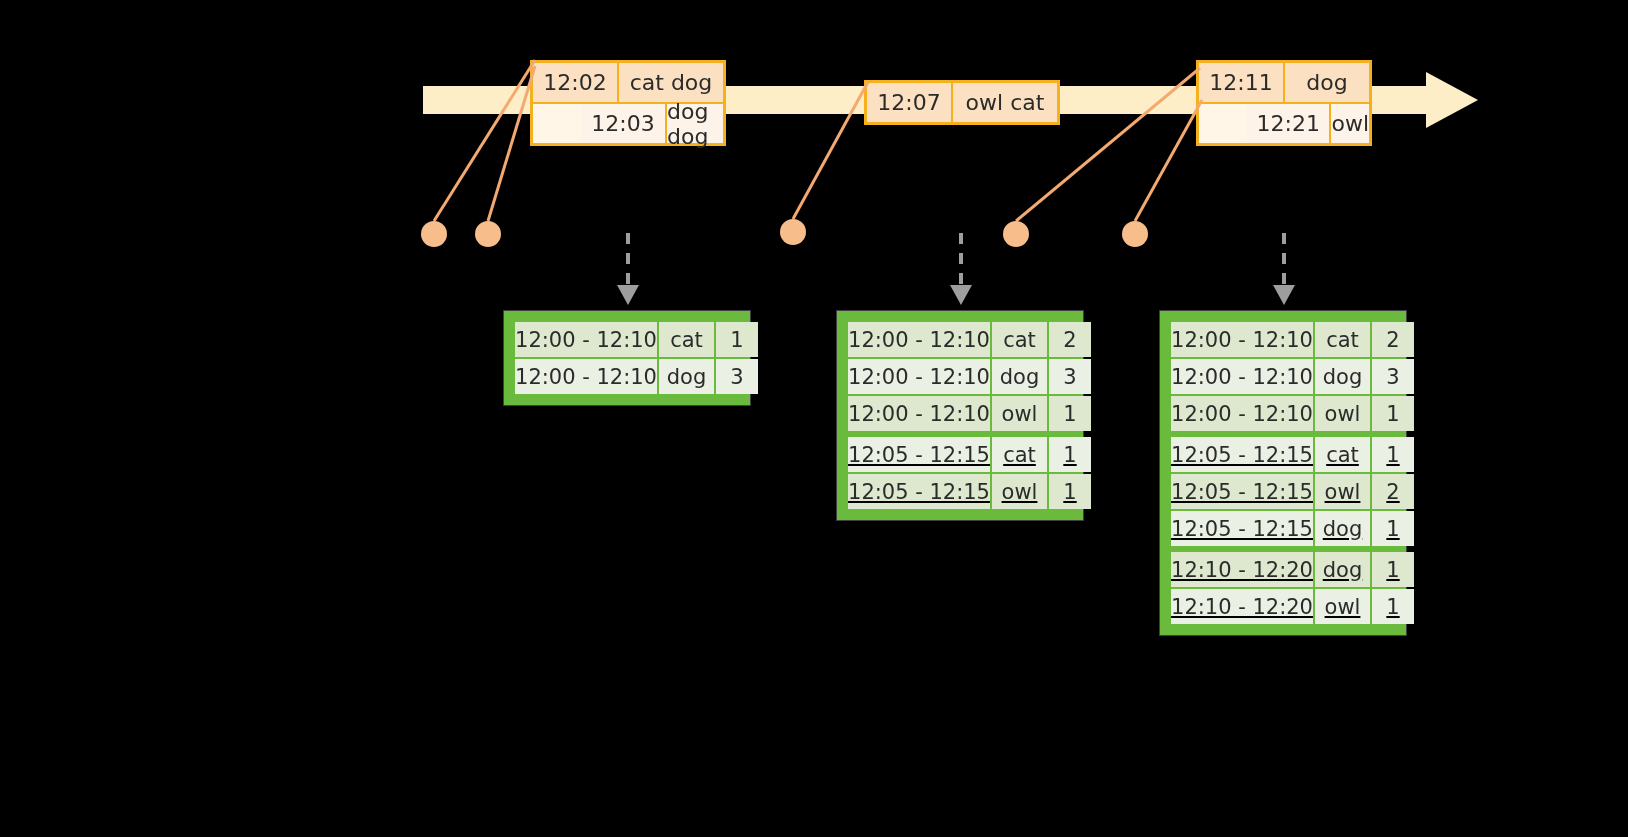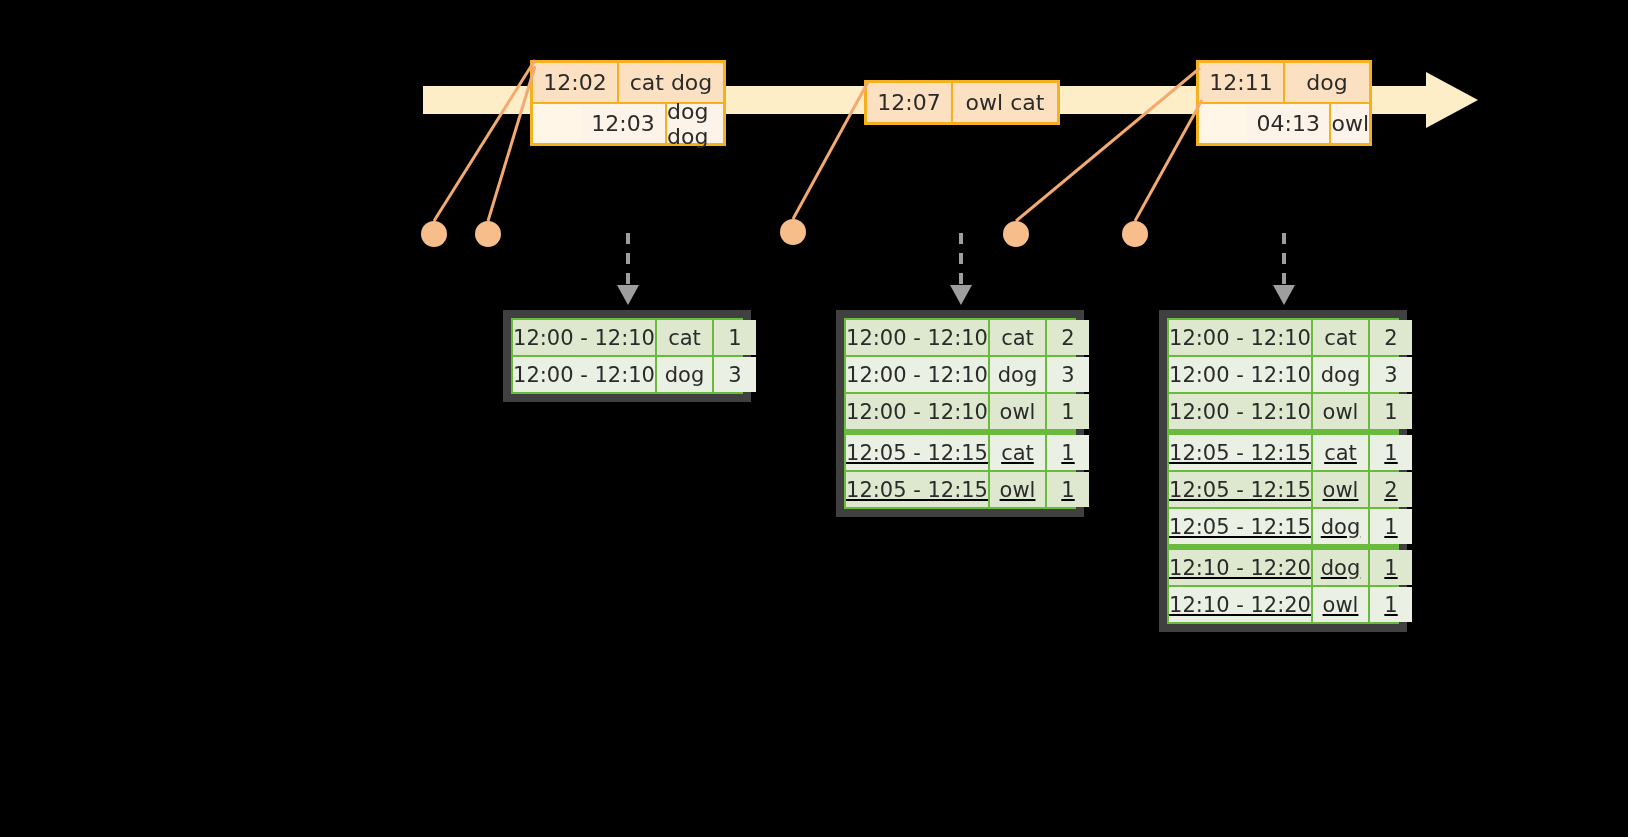--- a/index.html
+++ b/index.html
@@ -93,27 +93,27 @@
     position: absolute;
     width: 26px;
     height: 26px;
     border-radius: 50%;
     background: #f7bd8b;
   }
 
   
   .result-table {
     position: absolute;
-    border: 8px solid #404040;
+    border: 1px solid #404040;
     box-sizing: border-box;
     background: #6aba3e;
     display: flex;
     flex-direction: column;
     gap: 3px;
-    padding: 2px;
+    padding: 11px;
     justify-content: flex-end;
   }
   .rt-group {
     display: flex;
     flex-direction: column;
     gap: 2px;
   }
   .rt-group + .rt-group {
     margin-top: 3px;
     text-decoration: underline;
@@ -177,21 +177,21 @@
       <div class="cell payload">owl cat</div>
     </div>
   </div>
 
   <div class="event-box" id="evt-c">
     <div class="event-row shaded">
       <div class="cell time">12:11</div>
       <div class="cell payload">dog</div>
     </div>
     <div class="event-row">
-      <div class="cell time">04:13</div>
+      <div class="cell time">12:21</div>
       <div class="cell payload">owl</div>
     </div>
   </div>
 
   <svg class="lines" viewBox="0 0 1628 837">
     <g id="connector-group">
         <line x1="406" y1="221" x2="507" y2="60" stroke="#f3a96f" stroke-width="3"></line>
         <line x1="460" y1="221" x2="507" y2="66" stroke="#f3a96f" stroke-width="3"></line>
         <line x1="765" y1="219" x2="840" y2="82" stroke="#f3a96f" stroke-width="3"></line>
         <line x1="988" y1="221" x2="1172" y2="68" stroke="#f3a96f" stroke-width="3"></line>

